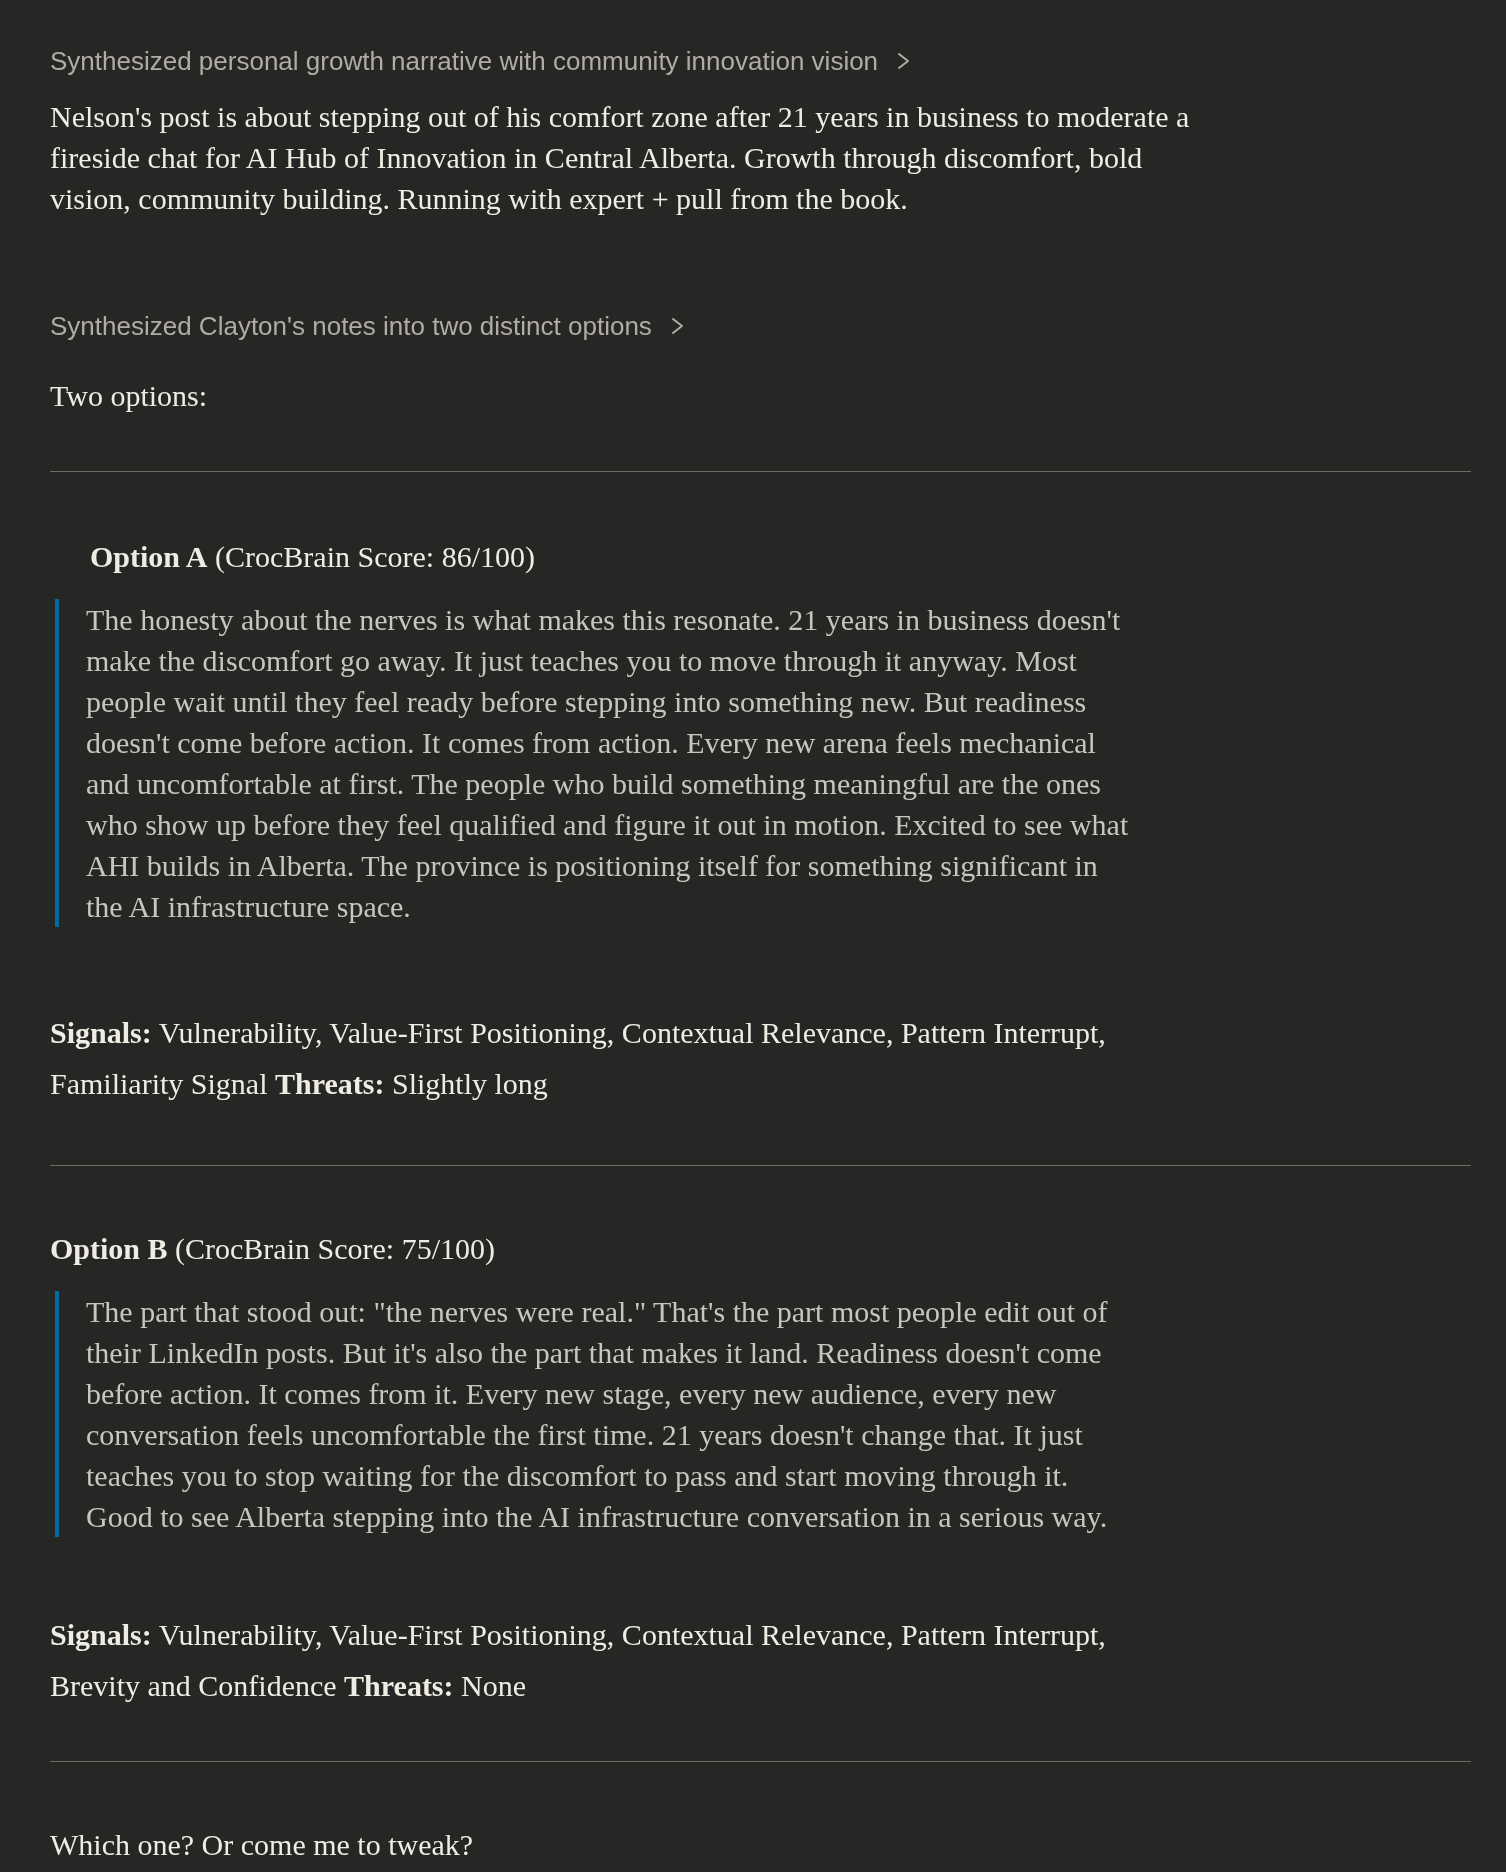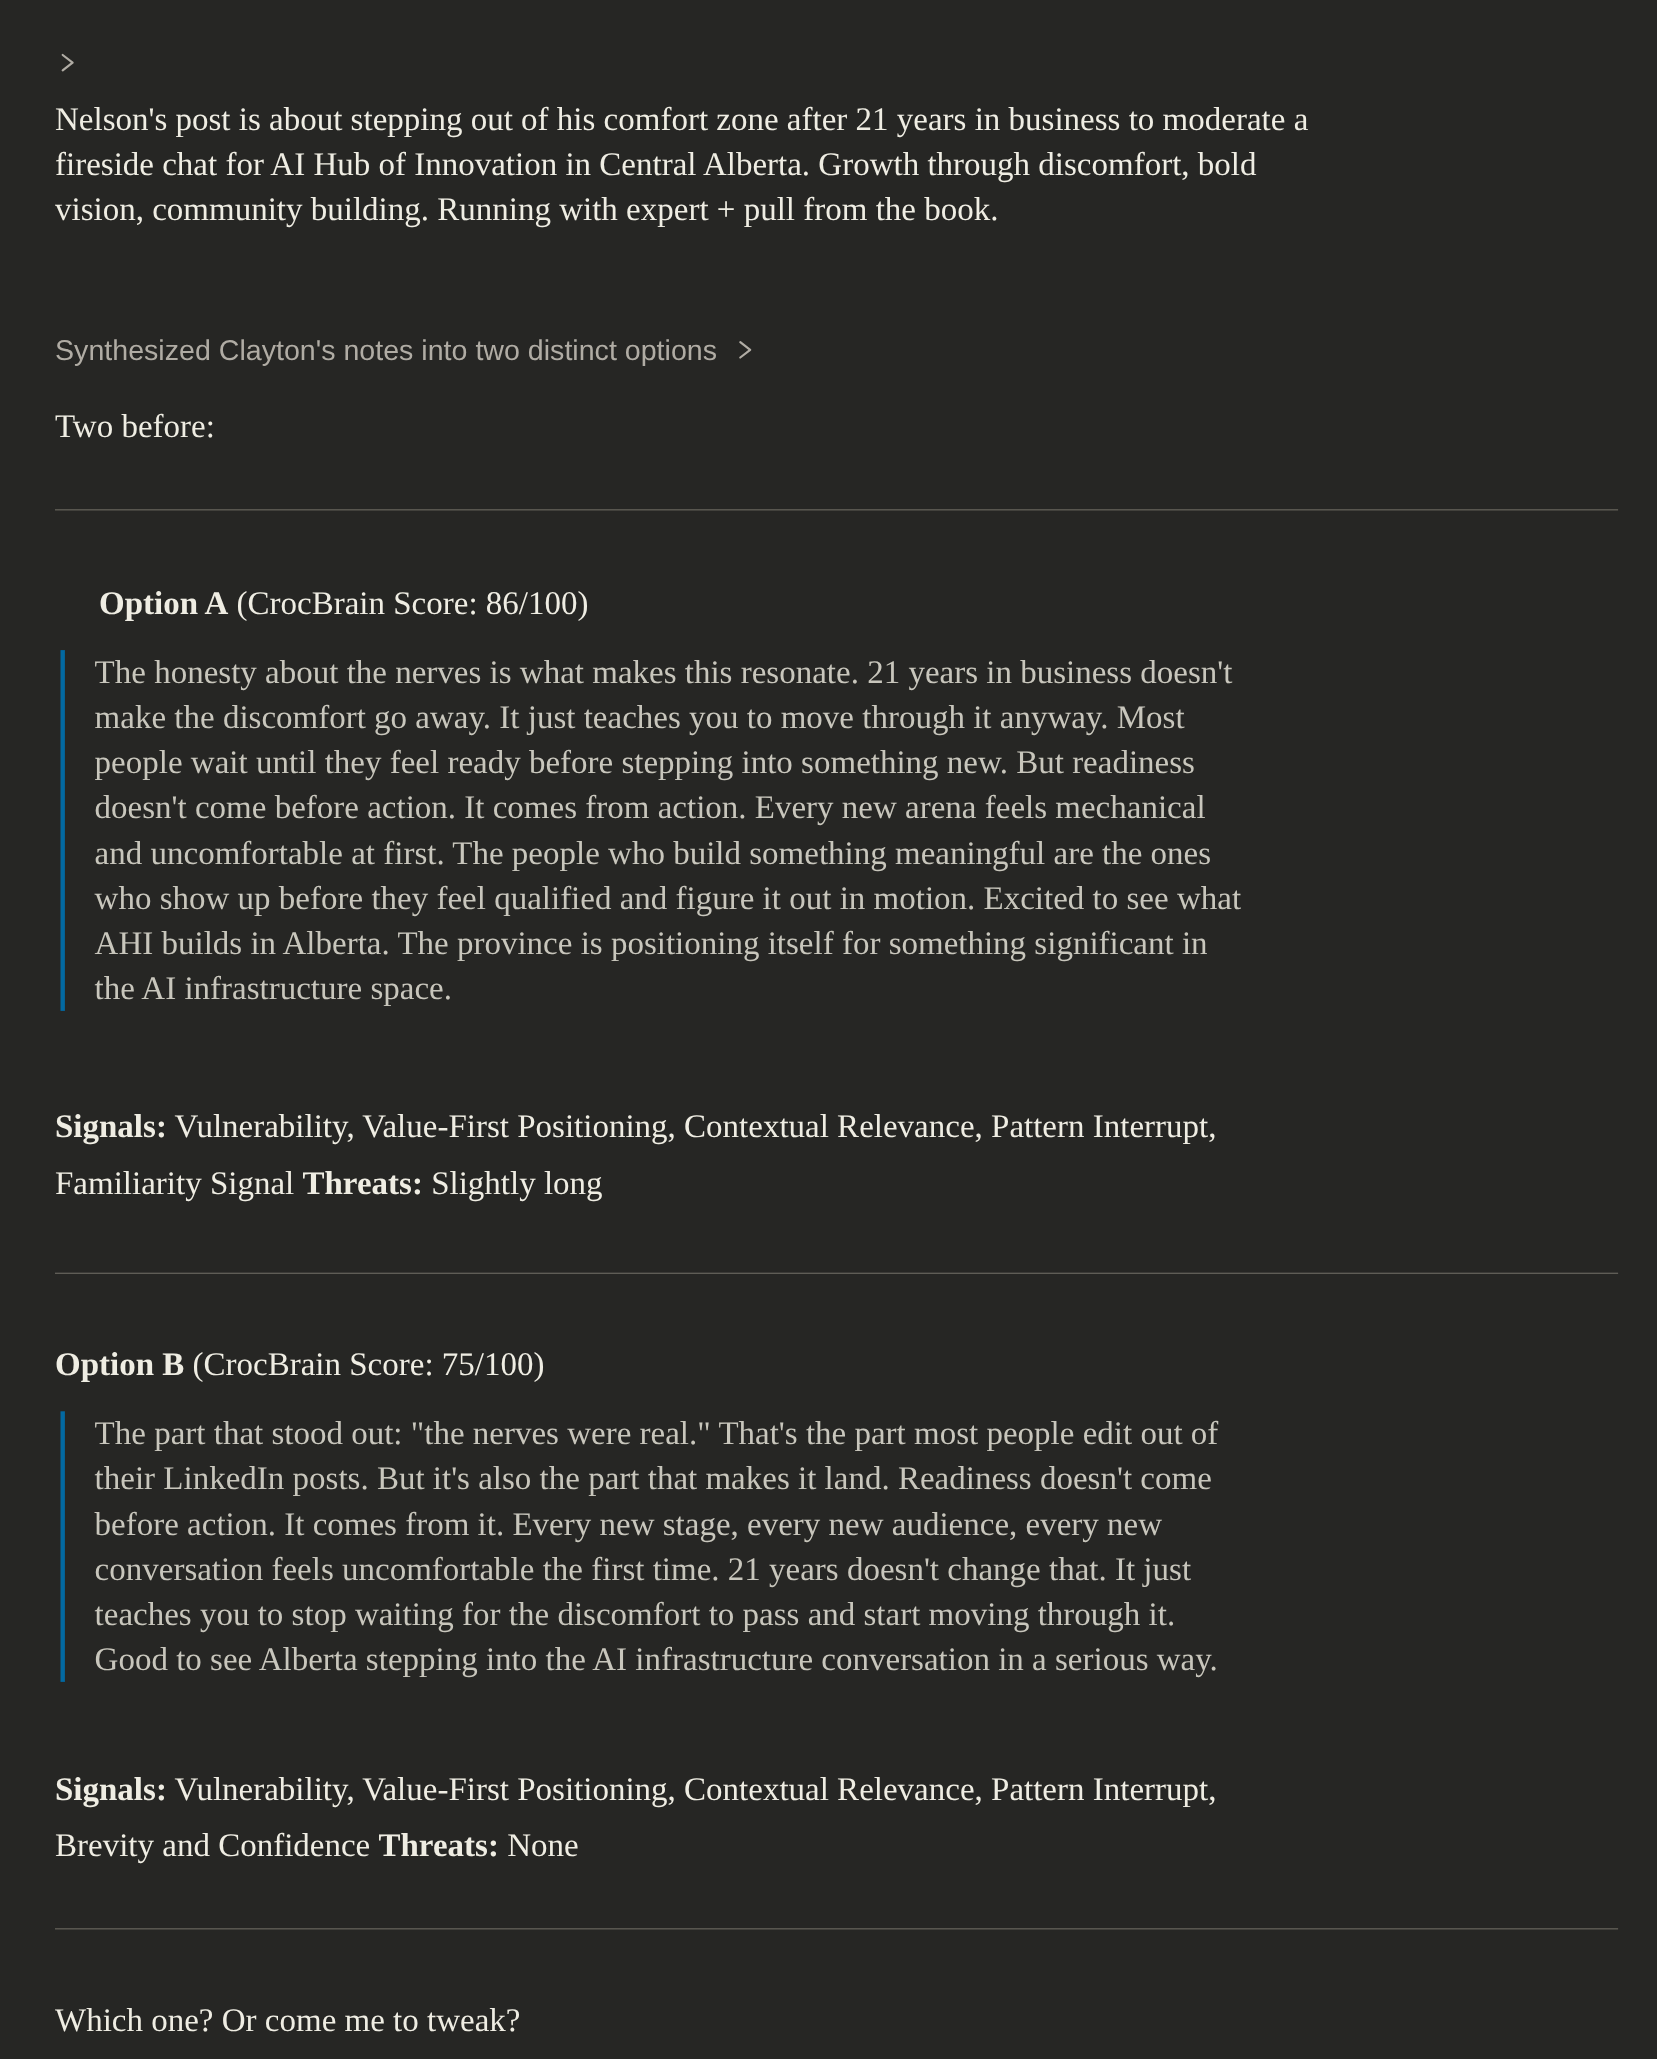--- a/index.html
+++ b/index.html
@@ -88,39 +88,40 @@
     margin: 62px 0 0 0;
     max-width: 1150px;
   }
 </style>
 </head>
 <body>
 
 <div class="msg-root">
 
   <div class="thinking">
+    <span>Synthesized personal growth narrative with community innovation vision</span>
     <span class="chev">
       <svg width="22" height="22" viewBox="0 0 22 22" fill="none">
         <polyline points="7,4 16,11 7,18" stroke="#b0aca4" stroke-width="2" fill="none" stroke-linecap="round" stroke-linejoin="round"></polyline>
       </svg>
     </span>
   </div>
 
   <p class="para">Nelson's post is about stepping out of his comfort zone after 21 years in business to moderate a fireside chat for AI Hub of Innovation in Central Alberta. Growth through discomfort, bold vision, community building. Running with expert + pull from the book.</p>
 
   <div class="thinking second">
     <span>Synthesized Clayton's notes into two distinct options</span>
     <span class="chev">
       <svg width="22" height="22" viewBox="0 0 22 22" fill="none">
         <polyline points="7,4 16,11 7,18" stroke="#b0aca4" stroke-width="2" fill="none" stroke-linecap="round" stroke-linejoin="round"></polyline>
       </svg>
     </span>
   </div>
 
-  <p class="para two-options">Two before:</p>
+  <p class="para two-options">Two options:</p>
 
   <hr class="divider hr-1">
 
   <p class="option-header option-header-a"><b>Option A</b> <span>(CrocBrain Score: 86/100)</span></p>
 
   <blockquote class="quote">The honesty about the nerves is what makes this resonate. 21 years in business doesn't make the discomfort go away. It just teaches you to move through it anyway. Most people wait until they feel ready before stepping into something new. But readiness doesn't come before action. It comes from action. Every new arena feels mechanical and uncomfortable at first. The people who build something meaningful are the ones who show up before they feel qualified and figure it out in motion. Excited to see what AHI builds in Alberta. The province is positioning itself for something significant in the AI infrastructure space.</blockquote>
 
   <p class="signals signals-a"><b>Signals:</b> <span>Vulnerability, Value-First Positioning, Contextual Relevance, Pattern Interrupt, Familiarity Signal</span> <b>Threats:</b> <span>Slightly long</span></p>
 
   <hr class="divider hr-2">

